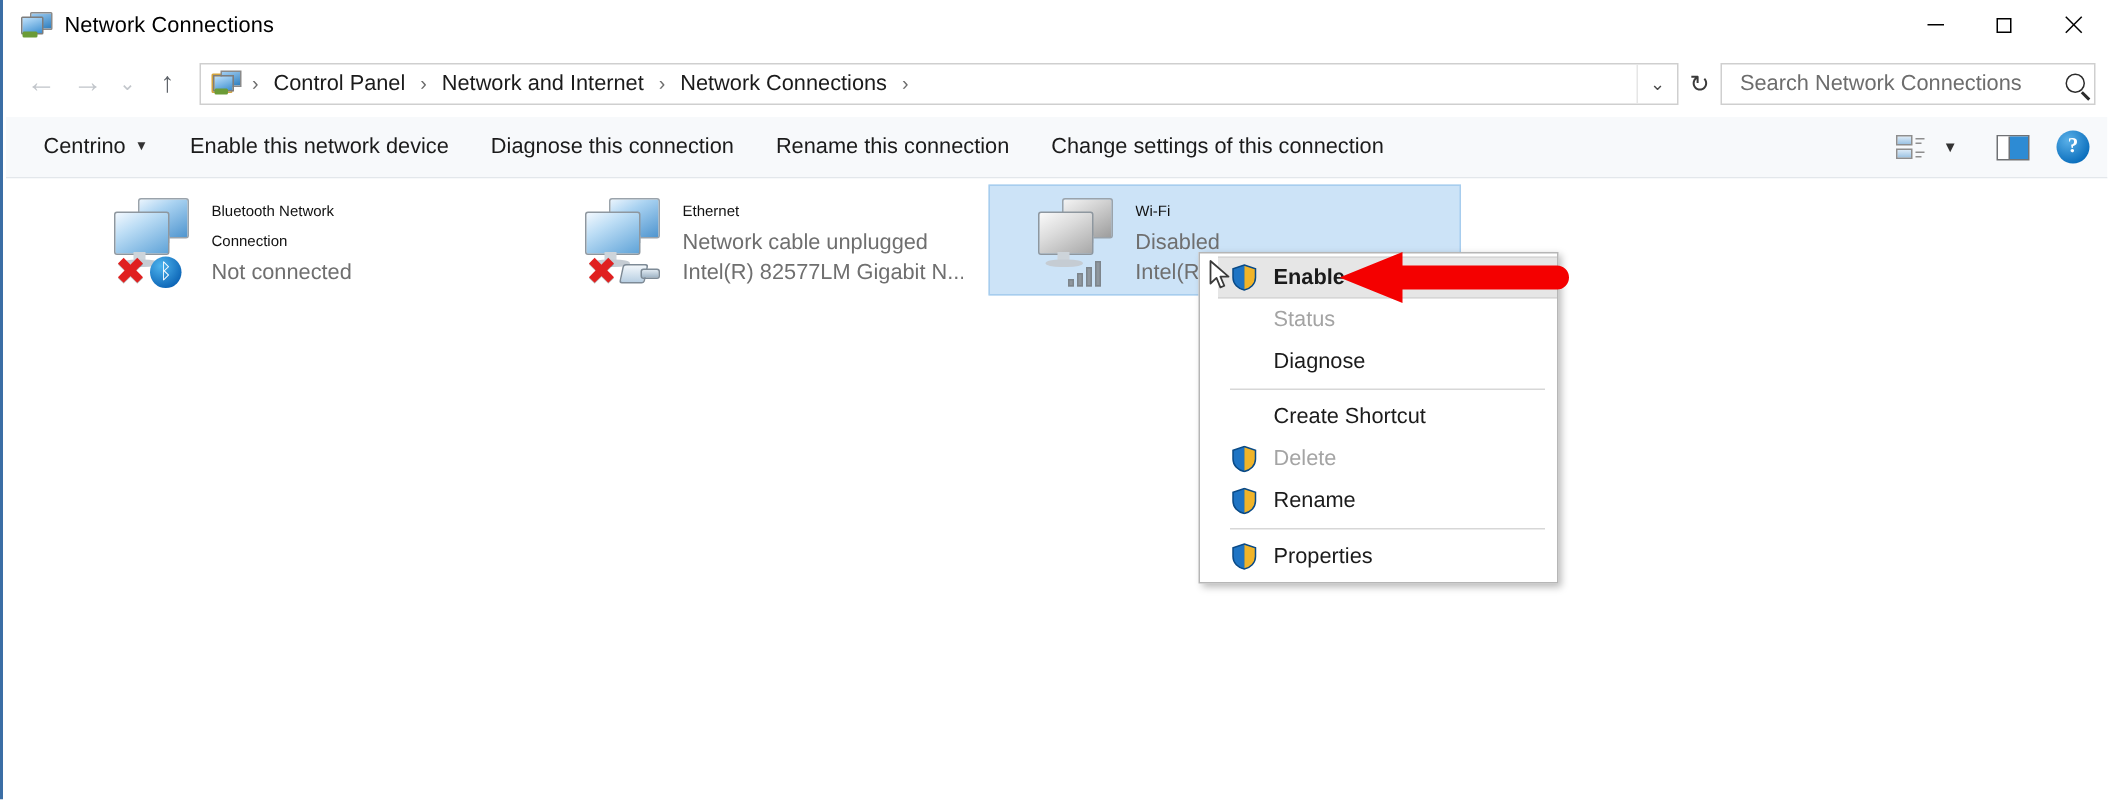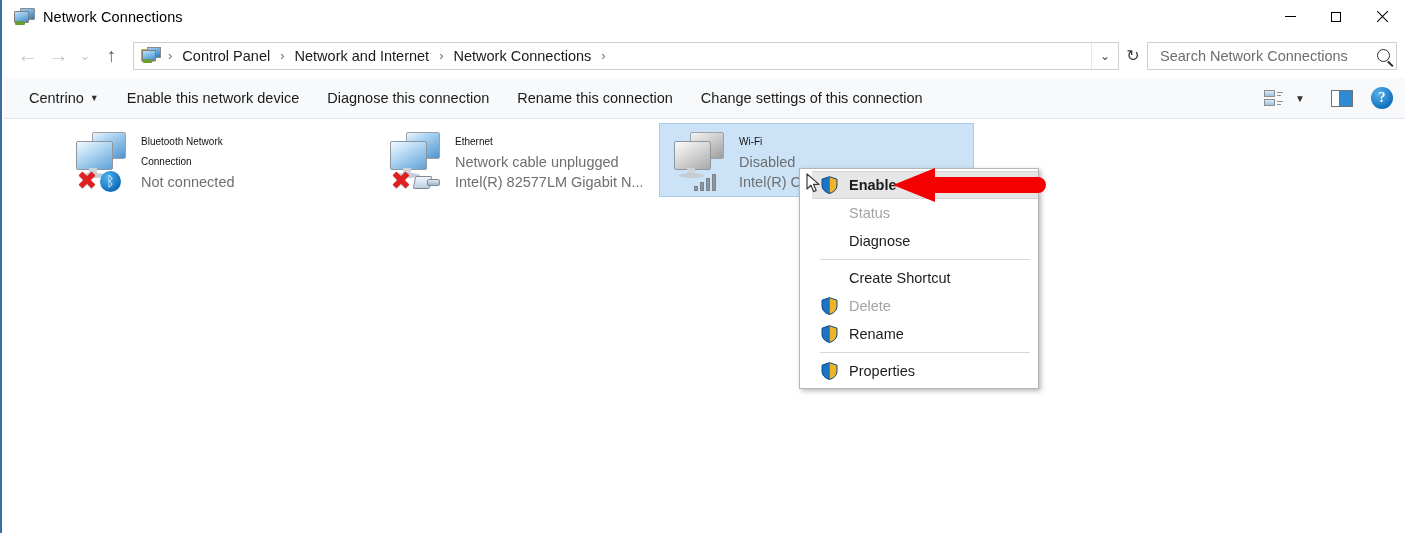--- a/index.html
+++ b/index.html
@@ -294,20 +294,21 @@
     position: absolute;
     width: 266px; height: 74px;
     display: flex;
     padding: 0;
     box-sizing: border-box;
   }
   .conn-tile.selected {
     background: #cce3f7;
     border: 1px solid #a7cdee;
     width: 315px;
+    justify-content: center;
   }
   .conn-icon {
     position: relative;
     width: 62px; height: 62px;
     flex: none;
     margin-top: 6px;
     margin-left: 8px;
   }
   
   .mon-back {

